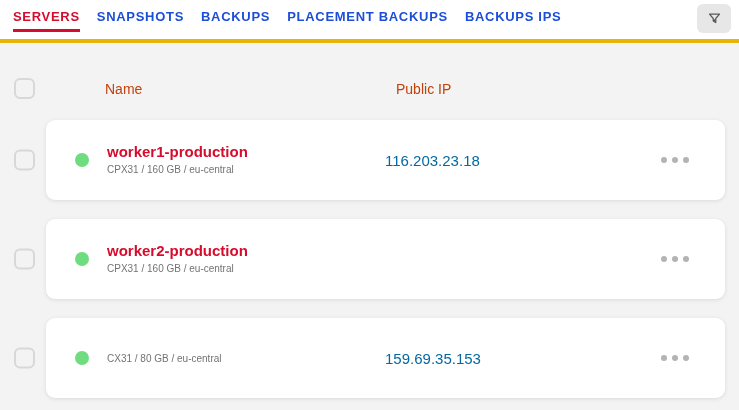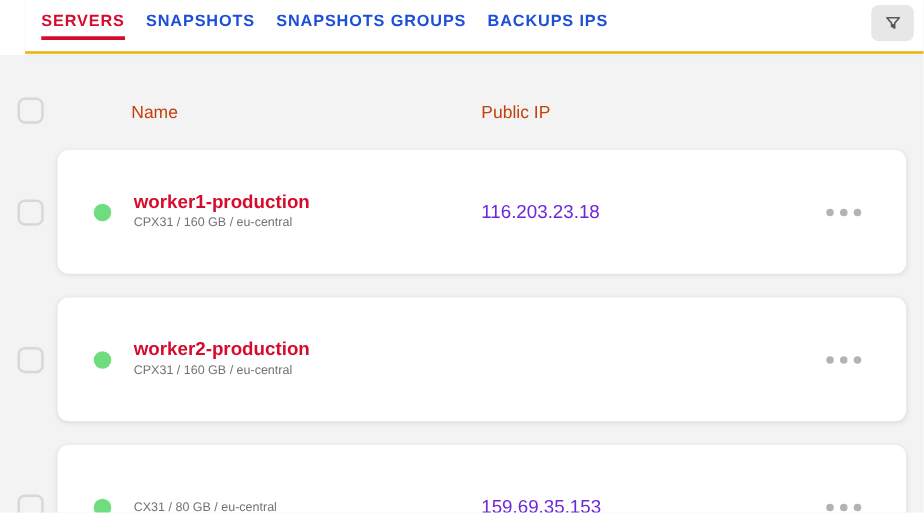--- a/index.html
+++ b/index.html
@@ -9,26 +9,25 @@
     background: #fff;
     position: relative;
     overflow: hidden;
   }
   .app { position: absolute; inset: 0; }
 
   
   .tabbar {
     position: absolute; top: 0; left: 0; right: 0; height: 43px;
     background: #ffffff;
-    border-bottom: 2px solid #eab308;
+    border-bottom: 4px solid #eab308;
     box-shadow: 0 1px 2px rgba(0,0,0,0.05);
     display: flex; align-items: flex-start;
     padding-left: 13px;
     z-index: 2;
-    margin-left: 20px;
   }
   .tab {
     display: inline-block;
     margin-right: 17px;
     padding: 9px 0 5px 0;
     font-size: 13px;
     font-weight: 700;
     letter-spacing: 0.7px;
     color: #1d4ed8;
     border-bottom: 3px solid transparent;
@@ -62,24 +61,24 @@
     cursor: pointer;
   }
 
   .header-row { position: relative; height: 21px; margin-top: 34px; }
   .header-row .checkbox { position: absolute; left: 14px; top: 0; }
   .col-label {
     position: absolute; top: 50%; transform: translateY(-50%);
     font-size: 14px; color: #c2410c;
   }
   .col-name { left: 105px; }
-  .col-ip   { left: 385px; text-align: center; }
+  .col-ip   { left: 396px; text-align: center; }
 
   .rows { margin-top: 21px; }
-  .row { position: relative; height: 99px; margin-bottom: 19px; }
+  .row { position: relative; height: 80px; margin-bottom: 19px; }
   .row .checkbox { position: absolute; left: 14px; top: 50%; transform: translateY(-50%); }
 
   .card {
     position: absolute; left: 46px; right: 14px; top: 0; bottom: 0;
     background: #ffffff;
     border-radius: 9px;
     box-shadow: 0 1px 4px rgba(0,0,0,0.10);
     cursor: pointer;
   }
   .status-dot {
@@ -92,40 +91,41 @@
   }
   .server-name {
     font-size: 15px; font-weight: 700; color: #d50c2d;
     line-height: 1.25; cursor: pointer;
   }
   .server-specs {
     font-size: 10px; color: #737373; line-height: 1.4; margin-top: 1px;
   }
   .server-ip {
     position: absolute; left: 339px; top: 50%; transform: translateY(-50%);
-    font-size: 15px; color: #6d28d9;
+    font-size: 15px; color: #0369a1;
   }
   .actions {
     position: absolute; right: 32px; top: 50%; transform: translateY(-50%);
     display: flex; gap: 5px;
     background: none; border: none; padding: 4px; cursor: pointer;
   }
   .actions i {
     width: 6px; height: 6px; border-radius: 50%; background: #b3b3b3; display: block;
   }
 </style>
 </head>
 <body>
 
 <div class="app">
 
   <div class="tabbar">
     <span class="tab active">SERVERS</span>
     <span class="tab">SNAPSHOTS</span>
-    <span class="tab">SNAPSHOTS GROUPS</span>
+    <span class="tab">BACKUPS</span>
+    <span class="tab">PLACEMENT BACKUPS</span>
     <span class="tab">BACKUPS IPS</span>
     <button class="filter-btn">
       <span style="display:flex;">
         <svg width="15" height="15" viewBox="0 0 24 24" fill="none" stroke="#5a5a5a" stroke-width="2" stroke-linejoin="round">
           <path d="M4 5 H20 L14 12 V18.5 L10 16 V12 Z" fill="none"></path>
           <path d="M10 13 L14 13 L14 18.5 L10 16 Z" fill="#5a5a5a" stroke="none"></path>
         </svg>
       </span>
     </button>
   </div>

